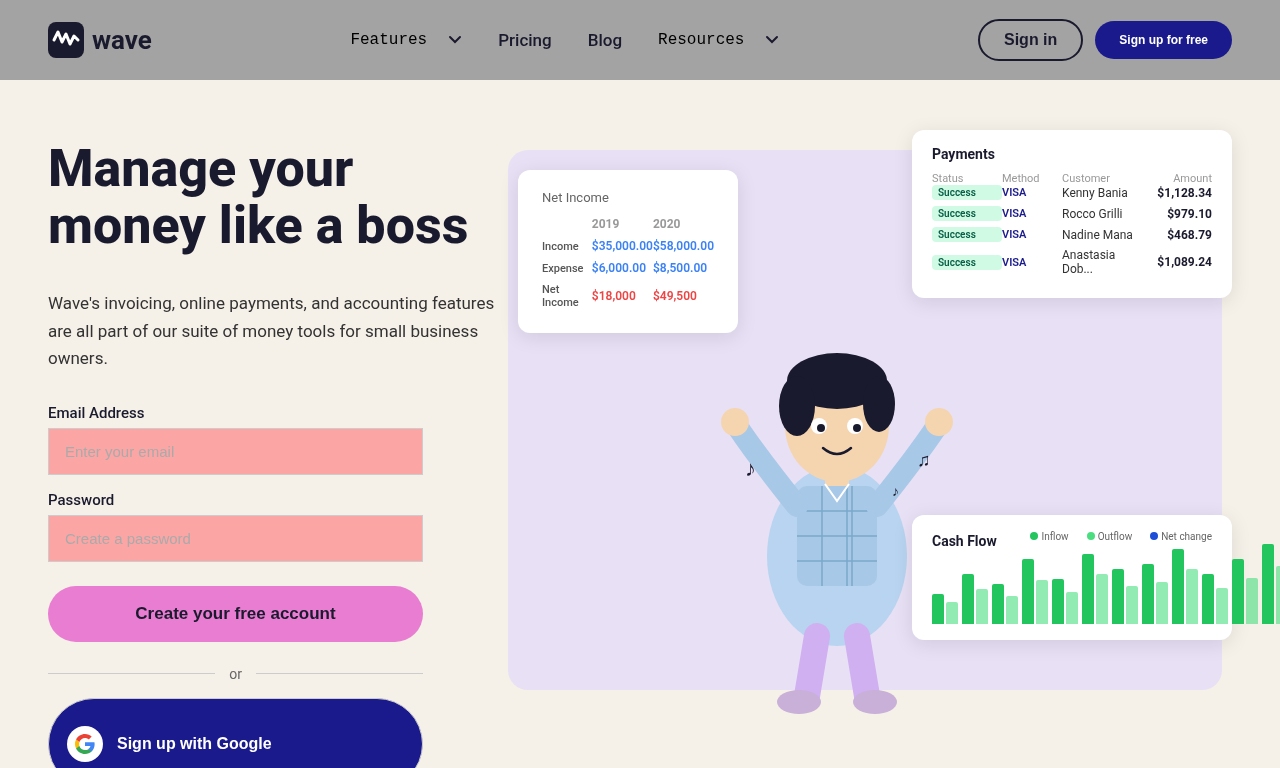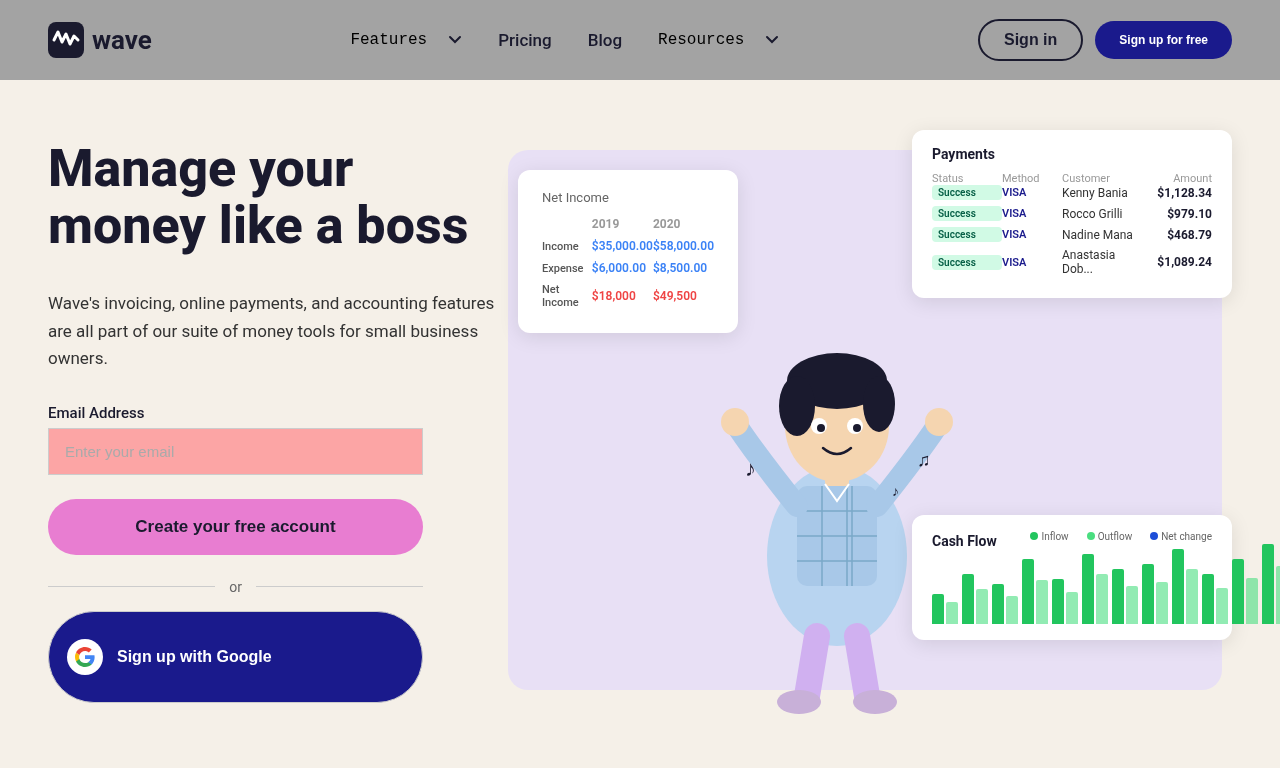--- a/index.html
+++ b/index.html
@@ -419,20 +419,24 @@
     <h1 class="hero-title">Manage your money like a boss</h1>
     <p class="hero-subtitle">Wave's invoicing, online payments, and accounting features are all part of our suite of money tools for small business owners.</p>
 
     
     <div class="form-group">
       <label class="form-label">Email Address</label>
       <input class="form-input" type="email" placeholder="Enter your email" style="">
     </div>
 
     
+    <div class="form-group">
+      <label class="form-label">Password</label>
+      <input class="form-input" type="password" placeholder="Create a password" style="">
+    </div>
 
     
     <button class="btn-create-account">Create your free account</button>
 
     
     <div class="divider">
       <div class="divider-line"></div>
       <span class="divider-text">or</span>
       <div class="divider-line"></div>
     </div>

